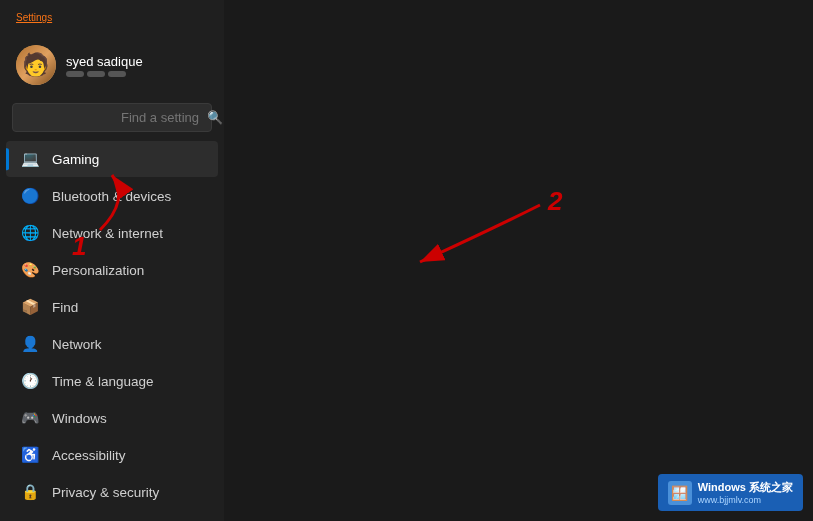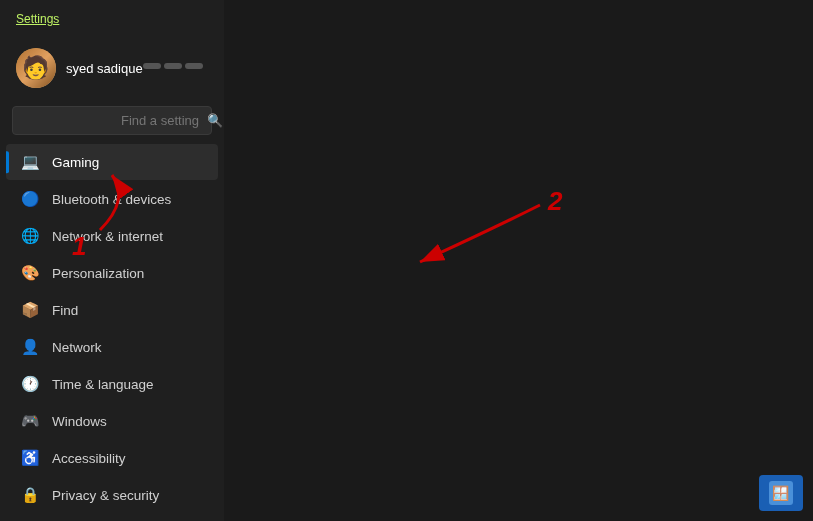--- a/index.html
+++ b/index.html
@@ -25,22 +25,22 @@
     }
 
     .sidebar-header {
       padding: 12px 16px;
       display: flex;
       align-items: center;
       gap: 12px;
     }
 
     .sidebar-title {
-      font-size: 12px;
-      color: #bef264;
+      font-size: 10px;
+      color: #f97316;
       text-decoration: underline;
     }
 
     .user-profile {
       display: flex;
       align-items: center;
       gap: 10px;
       padding: 10px 16px;
     }
 
@@ -63,20 +63,21 @@
       background: linear-gradient(135deg, #b07030 0%, #e0a060 50%, #805020 100%);
       border-radius: 50%;
       display: flex;
       align-items: center;
       justify-content: center;
       font-size: 22px;
     }
 
     .user-info {
       display: flex;
+      flex-direction: column;
     }
 
     .user-name {
       font-size: 13px;
       font-weight: 500;
       color: #fff;
     }
 
     .user-sub {
       display: flex;
@@ -303,15 +304,19 @@
 
     <text x="72" y="255" fill="#cc0000" font-size="26" font-weight="900" font-style="italic" font-family="Arial">1</text>
 
     <path d="M 540 205 Q 490 230 420 262" stroke="#cc0000" stroke-width="3" fill="none" marker-end="url(#arrowhead2)"></path>
 
     <text x="548" y="210" fill="#cc0000" font-size="26" font-weight="900" font-style="italic" font-family="Arial">2</text>
   </svg>
 
   <div class="watermark">
     <div class="watermark-icon">🪟</div>
+    <div>
+      <div style="font-size:11px; font-weight:bold;">Windows 系统之家</div>
+      <div style="font-size:9px; color:#aad4ff;">www.bjjmlv.com</div>
+    </div>
   </div>
 
 </div>
 
 </body></html>

